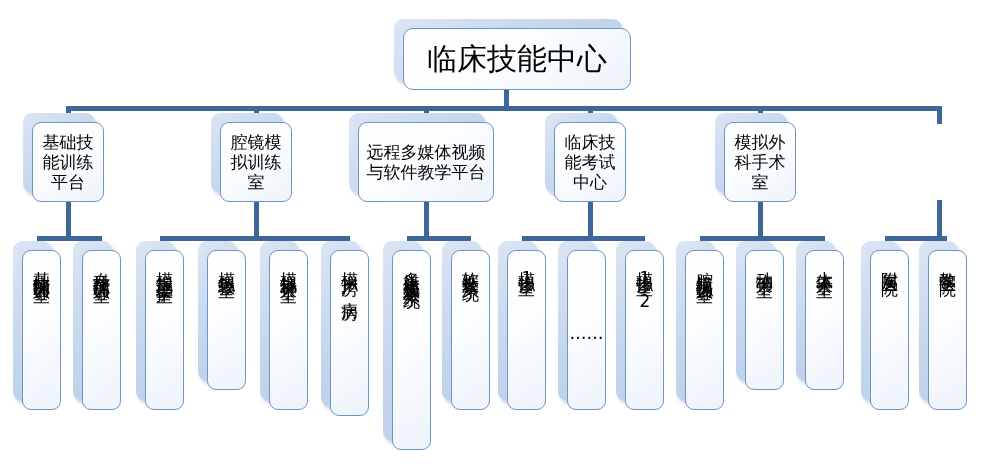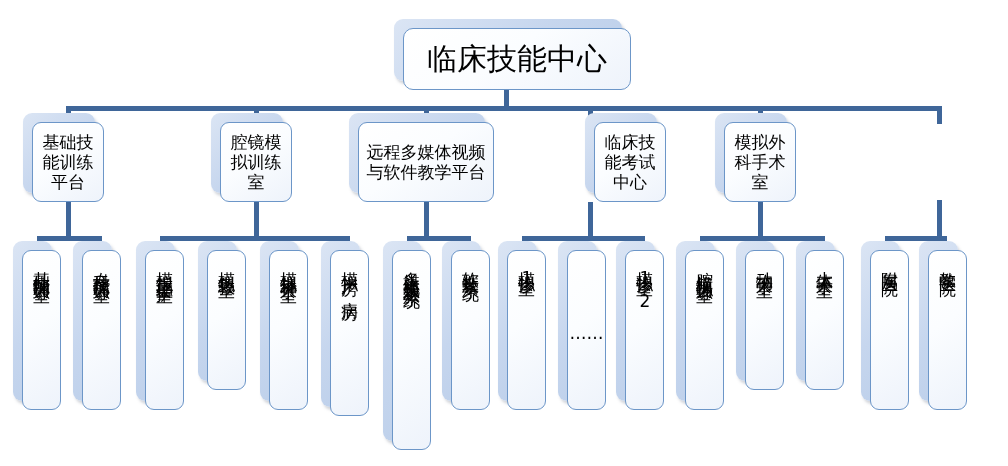--- a/index.html
+++ b/index.html
@@ -163,21 +163,21 @@
     </div>
   </div>
 
   <div class="node lvl2" style="left:358px; top:122px; width:136px; height:80px;">
     <div class="backing"></div>
     <div class="face">
       <span class="label">远程多媒体视频与软件教学平台</span>
     </div>
   </div>
 
-  <div class="node lvl2" style="left:554px; top:122px; width:72px; height:80px;margin-left:40px;">
+  <div class="node lvl2" style="left:554px; top:122px; width:72px; height:80px;">
     <div class="backing"></div>
     <div class="face">
       <span class="label">临床技能考试中心</span>
     </div>
   </div>
 
   <div class="node lvl2" style="left:724px; top:122px; width:72px; height:80px;">
     <div class="backing"></div>
     <div class="face">
       <span class="label">模拟外科手术室</span>

